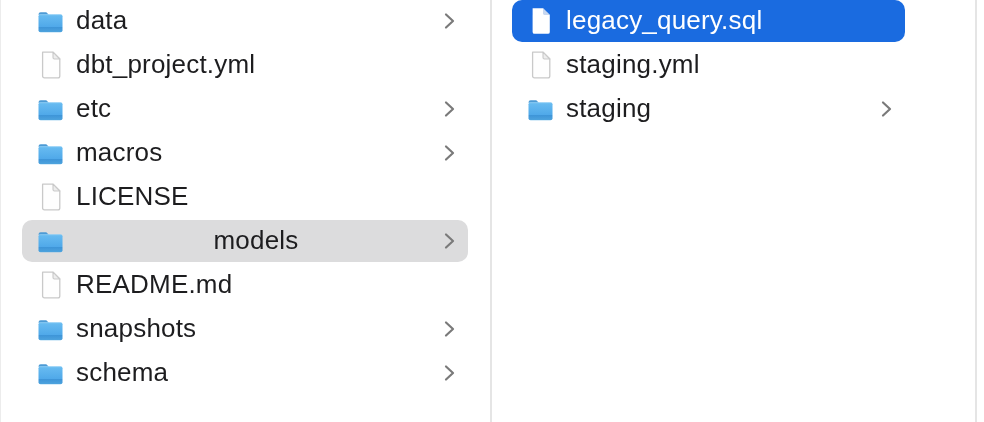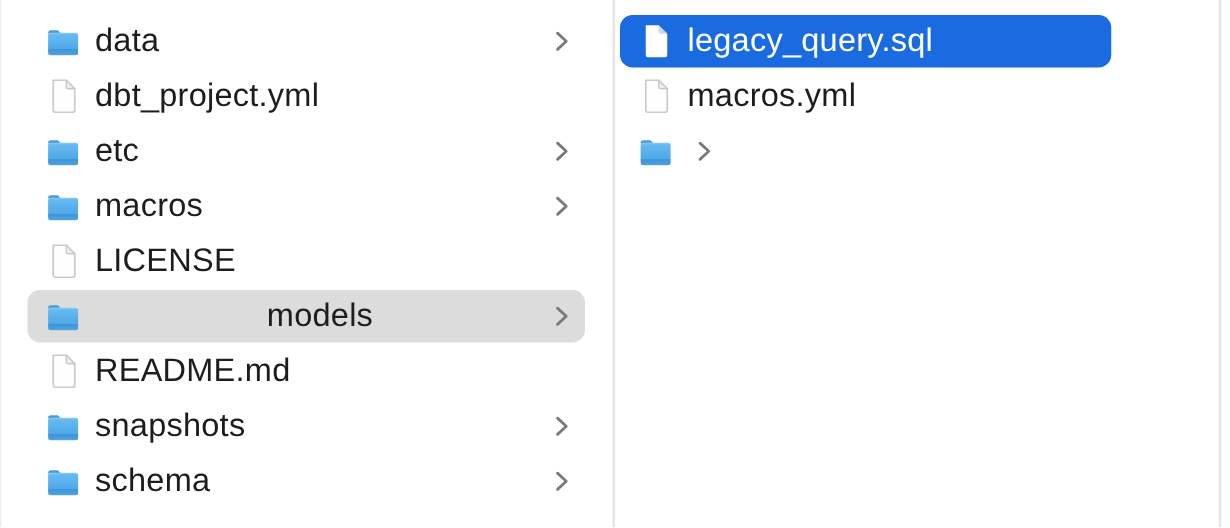--- a/index.html
+++ b/index.html
@@ -7,23 +7,23 @@
     position:relative;
     width:984px;height:422px;
     background:var(--bg,#fff);
     font-family:"Liberation Sans","DejaVu Sans",sans-serif;
     overflow:hidden;
   }
   .edge-line{position:absolute;top:0;bottom:0;left:0;width:1px;background:#ececec;}
   .divider{position:absolute;top:0;bottom:0;width:2px;background:var(--divider,#e5e5e5);}
   .divider-1{left:490px;}
   .divider-2{left:975px;}
-  .column{position:absolute;top:0;bottom:0;padding-top:12px;box-sizing:border-box;}
+  .column{position:absolute;top:0;bottom:0;box-sizing:border-box;}
   .col-left{left:0;width:490px;}
-  .col-right{left:476px;width:430px;}
+  .col-right{left:492px;width:430px;}
   .col-empty{left:977px;width:7px;}
   .row{
     display:flex;align-items:center;
     height:42px;margin-bottom:2px;
     border-radius:10px;
     padding:0 13px 0 15px;
     color:var(--text,#1d1d1f);
   }
   .col-left .row{margin-left:22px;margin-right:22px;}
   .col-right .row{margin-left:20px;margin-right:17px;}
@@ -253,42 +253,43 @@
   </div>
 
   <div class="row sel-none">
 
     <span class="icon">
       <svg width="22" height="28" viewBox="0 0 22 28" aria-hidden="true">
         <path class="doc-body" d="M2.6 1.2 H13 L19.8 8 V24.9 Q19.8 26.8 17.9 26.8 H4.5 Q2.6 26.8 2.6 24.9 Z" fill="#fefefe" stroke="#c9c9c9" stroke-width="1.3" stroke-linejoin="round"></path>
         <path class="doc-fold" d="M13 1.2 L19.8 8 H14.4 Q13 8 13 6.6 Z" fill="#ededed" stroke="#c9c9c9" stroke-width="1.1" stroke-linejoin="round"></path>
       </svg>
     </span>
-    <span class="label">macros.yml</span>
-
-  </div>
-
-  <div class="row sel-none">
-    <span class="icon">
-      <svg width="27" height="23" viewBox="0 0 27 23" aria-hidden="true">
-        <defs>
-          <linearGradient id="folderGrad" x1="0" y1="0" x2="0" y2="1">
-            <stop offset="0" stop-color="#8bcdf6"></stop>
-            <stop offset="0.09" stop-color="#66baf0"></stop>
-            <stop offset="0.72" stop-color="#4fa8e9"></stop>
-            <stop offset="0.73" stop-color="#3e95d8"></stop>
-            <stop offset="0.96" stop-color="#4ba1dd"></stop>
-            <stop offset="1" stop-color="#5fb2e8"></stop>
-          </linearGradient>
-        </defs>
-        <path d="M1.5 7 V4.4 Q1.5 2.2 3.7 2.2 H9.3 L11.8 4.8 H1.5 Z" fill="#4d9bd5"></path>
-        <rect x="1.5" y="4.2" width="24" height="18" rx="2" fill="url(#folderGrad)"></rect>
-      </svg>
-    </span>
-
+    <span class="label">staging.yml</span>
+
+  </div>
+
+  <div class="row sel-none">
+    <span class="icon">
+      <svg width="27" height="23" viewBox="0 0 27 23" aria-hidden="true">
+        <defs>
+          <linearGradient id="folderGrad" x1="0" y1="0" x2="0" y2="1">
+            <stop offset="0" stop-color="#8bcdf6"></stop>
+            <stop offset="0.09" stop-color="#66baf0"></stop>
+            <stop offset="0.72" stop-color="#4fa8e9"></stop>
+            <stop offset="0.73" stop-color="#3e95d8"></stop>
+            <stop offset="0.96" stop-color="#4ba1dd"></stop>
+            <stop offset="1" stop-color="#5fb2e8"></stop>
+          </linearGradient>
+        </defs>
+        <path d="M1.5 7 V4.4 Q1.5 2.2 3.7 2.2 H9.3 L11.8 4.8 H1.5 Z" fill="#4d9bd5"></path>
+        <rect x="1.5" y="4.2" width="24" height="18" rx="2" fill="url(#folderGrad)"></rect>
+      </svg>
+    </span>
+
+    <span class="label">staging</span>
     <span class="chevron">
       <svg width="11" height="18" viewBox="0 0 11 18" aria-hidden="true">
         <path d="M2 2.5 L9 9 L2 15.5" fill="none" stroke="#7a7a7a" stroke-width="2.2" stroke-linecap="round" stroke-linejoin="round"></path>
       </svg>
     </span>
   </div>
 </div>
   <div class="column col-empty"></div>
   <div class="edge-line"></div>
   <div class="divider divider-1"></div>

